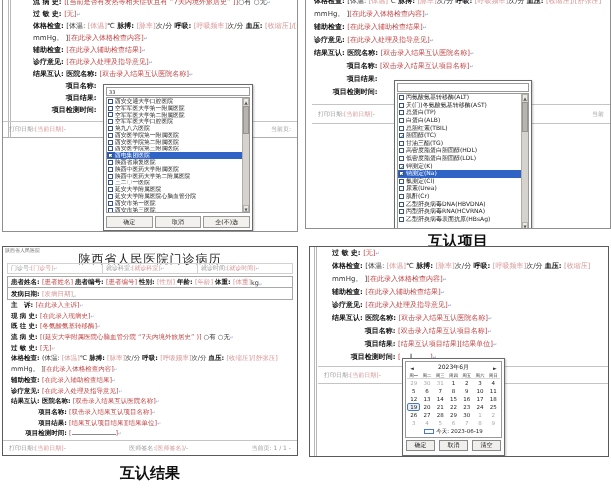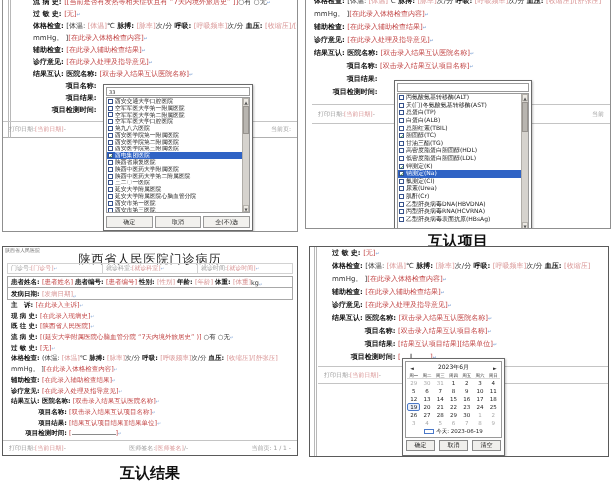--- a/index.html
+++ b/index.html
@@ -385,21 +385,21 @@
             <span class="seg lab">发病日期: </span>
             <span class="seg pink">[发病日期]</span>
             <span class="seg mark">↵</span>
           </div>
       </div>
     </div>
     <div class="bl-lines">
 
     <div class="doc-line"><span class="seg lab">主　诉: </span><span class="seg red">[在此录入主诉]</span><span class="seg mark">↵</span></div>
         <div class="doc-line"><span class="seg lab">现 病 史: </span><span class="seg red">[在此录入现病史]</span><span class="seg mark">↵</span></div>
-        <div class="doc-line"><span class="seg lab">既 往 史: </span><span class="seg red">[陕西省人民医院]</span><span class="seg mark">↵</span></div>
+        <div class="doc-line"><span class="seg lab">既 往 史: </span><span class="seg red">[冬氨酸氨基转移酶]</span><span class="seg mark">↵</span></div>
         <div class="doc-line"><span class="seg lab">流 病 史: </span><span class="seg red">[(延安大学附属医院心脑血管分院 “7天内境外旅居史” )]</span><span class="seg blk"> ○有 ○无</span><span class="seg mark">↵</span></div>
         <div class="doc-line"><span class="seg lab">过 敏 史: </span><span class="seg red">[无]</span><span class="seg mark">↵</span></div>
         <div class="doc-line"><span class="seg lab">体格检查: </span><span class="seg blk">(体温: </span><span class="seg pink">[体温]</span><span class="seg blk">℃ </span><span class="seg lab">脉搏: </span><span class="seg pink">[脉率]</span><span class="seg blk">次/分 </span><span class="seg lab">呼吸: </span><span class="seg pink">[呼吸频率]</span><span class="seg blk">次/分 </span><span class="seg lab">血压: </span><span class="seg pink">[收缩压]/[舒张压]</span></div>
         <div class="doc-line"><span class="seg blk">mmHg。 ]</span><span class="seg red">[在此录入体格检查内容]</span><span class="seg mark">↵</span></div>
         <div class="doc-line"><span class="seg lab">辅助检查: </span><span class="seg red">[在此录入辅助检查结果]</span><span class="seg mark">↵</span></div>
         <div class="doc-line"><span class="seg lab">诊疗意见: </span><span class="seg red">[在此录入处理及指导意见]</span><span class="seg mark">↵</span></div>
         <div class="doc-line"><span class="seg lab">结果互认: </span><span class="seg lab">医院名称: </span><span class="seg red">[双击录入结果互认医院名称]</span><span class="seg mark">↵</span></div>
         <div class="doc-line"><span class="seg rlab">项目名称: </span><span class="seg red">[双击录入结果互认项目名称]</span><span class="seg mark">↵</span></div>
         <div class="doc-line"><span class="seg rlab">项目结果: </span><span class="seg red">[结果互认项目结果][结果单位]</span><span class="seg mark">↵</span></div>
         <div class="doc-line"><span class="seg rlab">项目检测时间: </span><span class="seg red">[</span><span class="seg ul"> </span><span class="seg red">]</span><span class="seg mark">↵</span></div>

